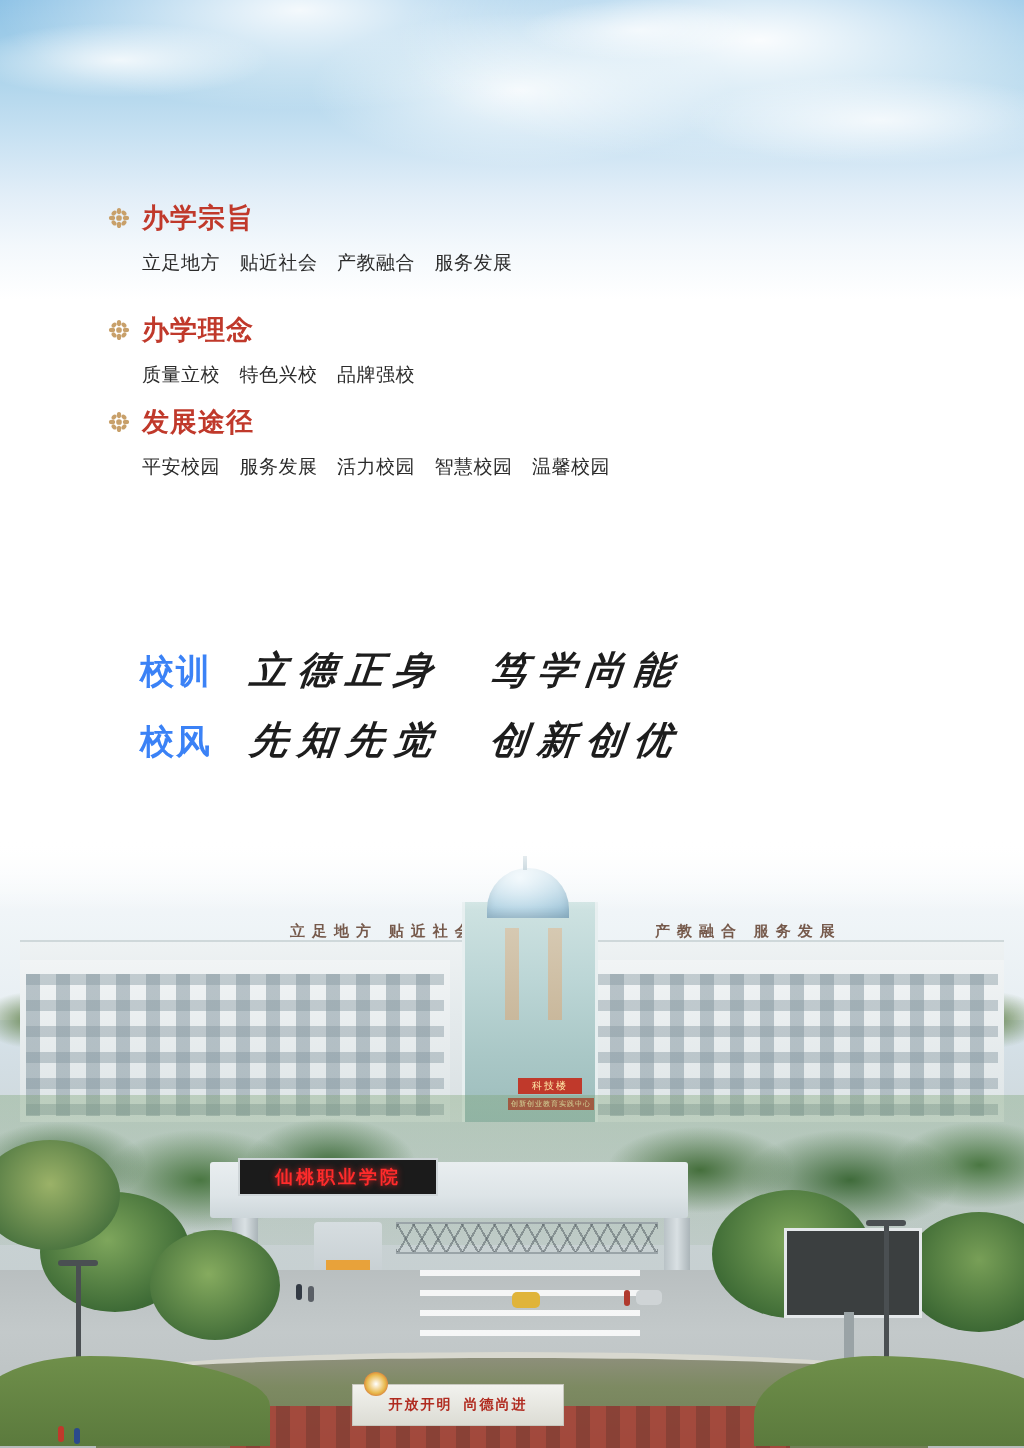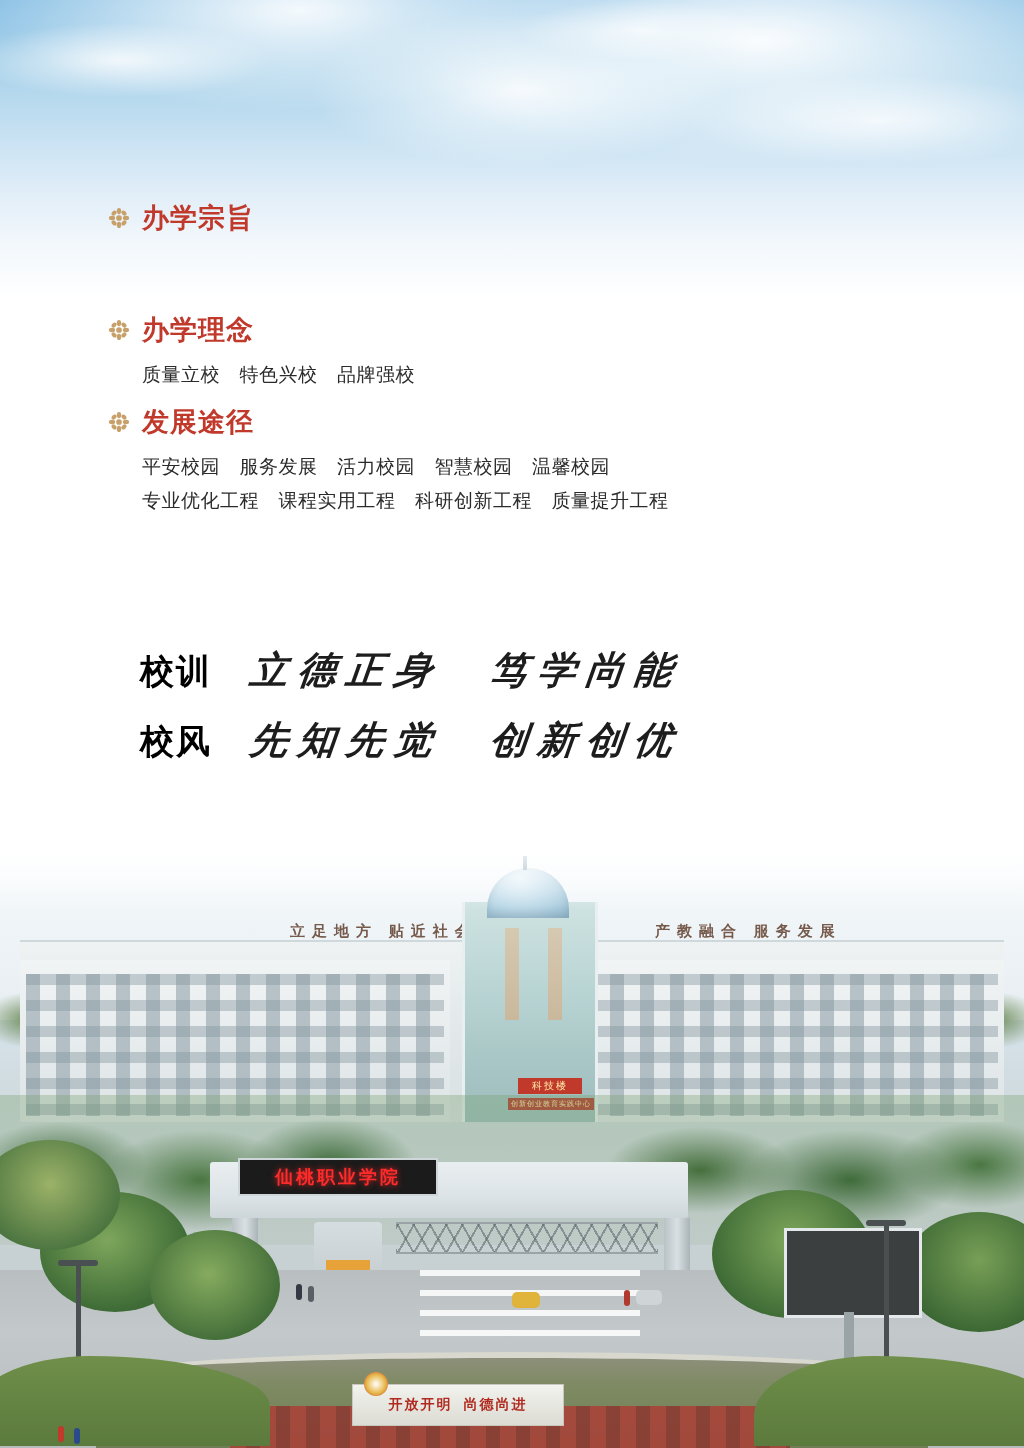--- a/index.html
+++ b/index.html
@@ -96,21 +96,21 @@
   .motto-row {
     display: flex;
     align-items: baseline;
     height: 62px;
     margin-bottom: 8px;
   }
   .motto-label {
     font-family: "Liberation Serif", serif;
     font-size: 34px;
     font-weight: bold;
-    color: #000000;
+    color: #3b82f6;
     letter-spacing: 2px;
     width: 110px;
     flex: 0 0 auto;
   }
   .motto-text {
     font-family: "Liberation Serif", serif;
     font-size: 38px;
     font-weight: bold;
     color: #1d1d1d;
     letter-spacing: 10px;
@@ -494,20 +494,23 @@
           <ellipse cx="4.4" cy="12" rx="3.4" ry="2.4"></ellipse>
           <ellipse cx="19.6" cy="12" rx="3.4" ry="2.4"></ellipse>
           <ellipse cx="6.6" cy="6.6" rx="3.2" ry="2.2" transform="rotate(-45 6.6 6.6)"></ellipse>
           <ellipse cx="17.4" cy="17.4" rx="3.2" ry="2.2" transform="rotate(-45 17.4 17.4)"></ellipse>
           <ellipse cx="17.4" cy="6.6" rx="3.2" ry="2.2" transform="rotate(45 17.4 6.6)"></ellipse>
           <ellipse cx="6.6" cy="17.4" rx="3.2" ry="2.2" transform="rotate(45 6.6 17.4)"></ellipse>
         </g>
       </svg>
       <div class="sec-title">办学宗旨</div>
     </div>
+    <div class="sec-lines">
+      <div class="sec-line">立足地方　贴近社会　产教融合　服务发展</div>
+    </div>
   </div>
 
   <div class="section sec2">
     <div class="sec-head">
       <svg class="flower-icon" viewBox="0 0 24 24">
         <g fill="#c8a06a">
           <circle cx="12" cy="12" r="3.1"></circle>
           <ellipse cx="12" cy="4.4" rx="2.4" ry="3.4"></ellipse>
           <ellipse cx="12" cy="19.6" rx="2.4" ry="3.4"></ellipse>
           <ellipse cx="4.4" cy="12" rx="3.4" ry="2.4"></ellipse>
@@ -537,21 +540,20 @@
           <ellipse cx="6.6" cy="6.6" rx="3.2" ry="2.2" transform="rotate(-45 6.6 6.6)"></ellipse>
           <ellipse cx="17.4" cy="17.4" rx="3.2" ry="2.2" transform="rotate(-45 17.4 17.4)"></ellipse>
           <ellipse cx="17.4" cy="6.6" rx="3.2" ry="2.2" transform="rotate(45 17.4 6.6)"></ellipse>
           <ellipse cx="6.6" cy="17.4" rx="3.2" ry="2.2" transform="rotate(45 6.6 17.4)"></ellipse>
         </g>
       </svg>
       <div class="sec-title">发展途径</div>
     </div>
     <div class="sec-lines">
       <div class="sec-line">平安校园　服务发展　活力校园　智慧校园　温馨校园</div>
-      <div class="sec-line">专业优化工程　课程实用工程　科研创新工程　质量提升工程</div>
     </div>
   </div>
 
   <div class="motto">
     <div class="motto-row">
       <div class="motto-label">校训</div>
       <div class="motto-text">立德正身　笃学尚能</div>
     </div>
     <div class="motto-row">
       <div class="motto-label">校风</div>

